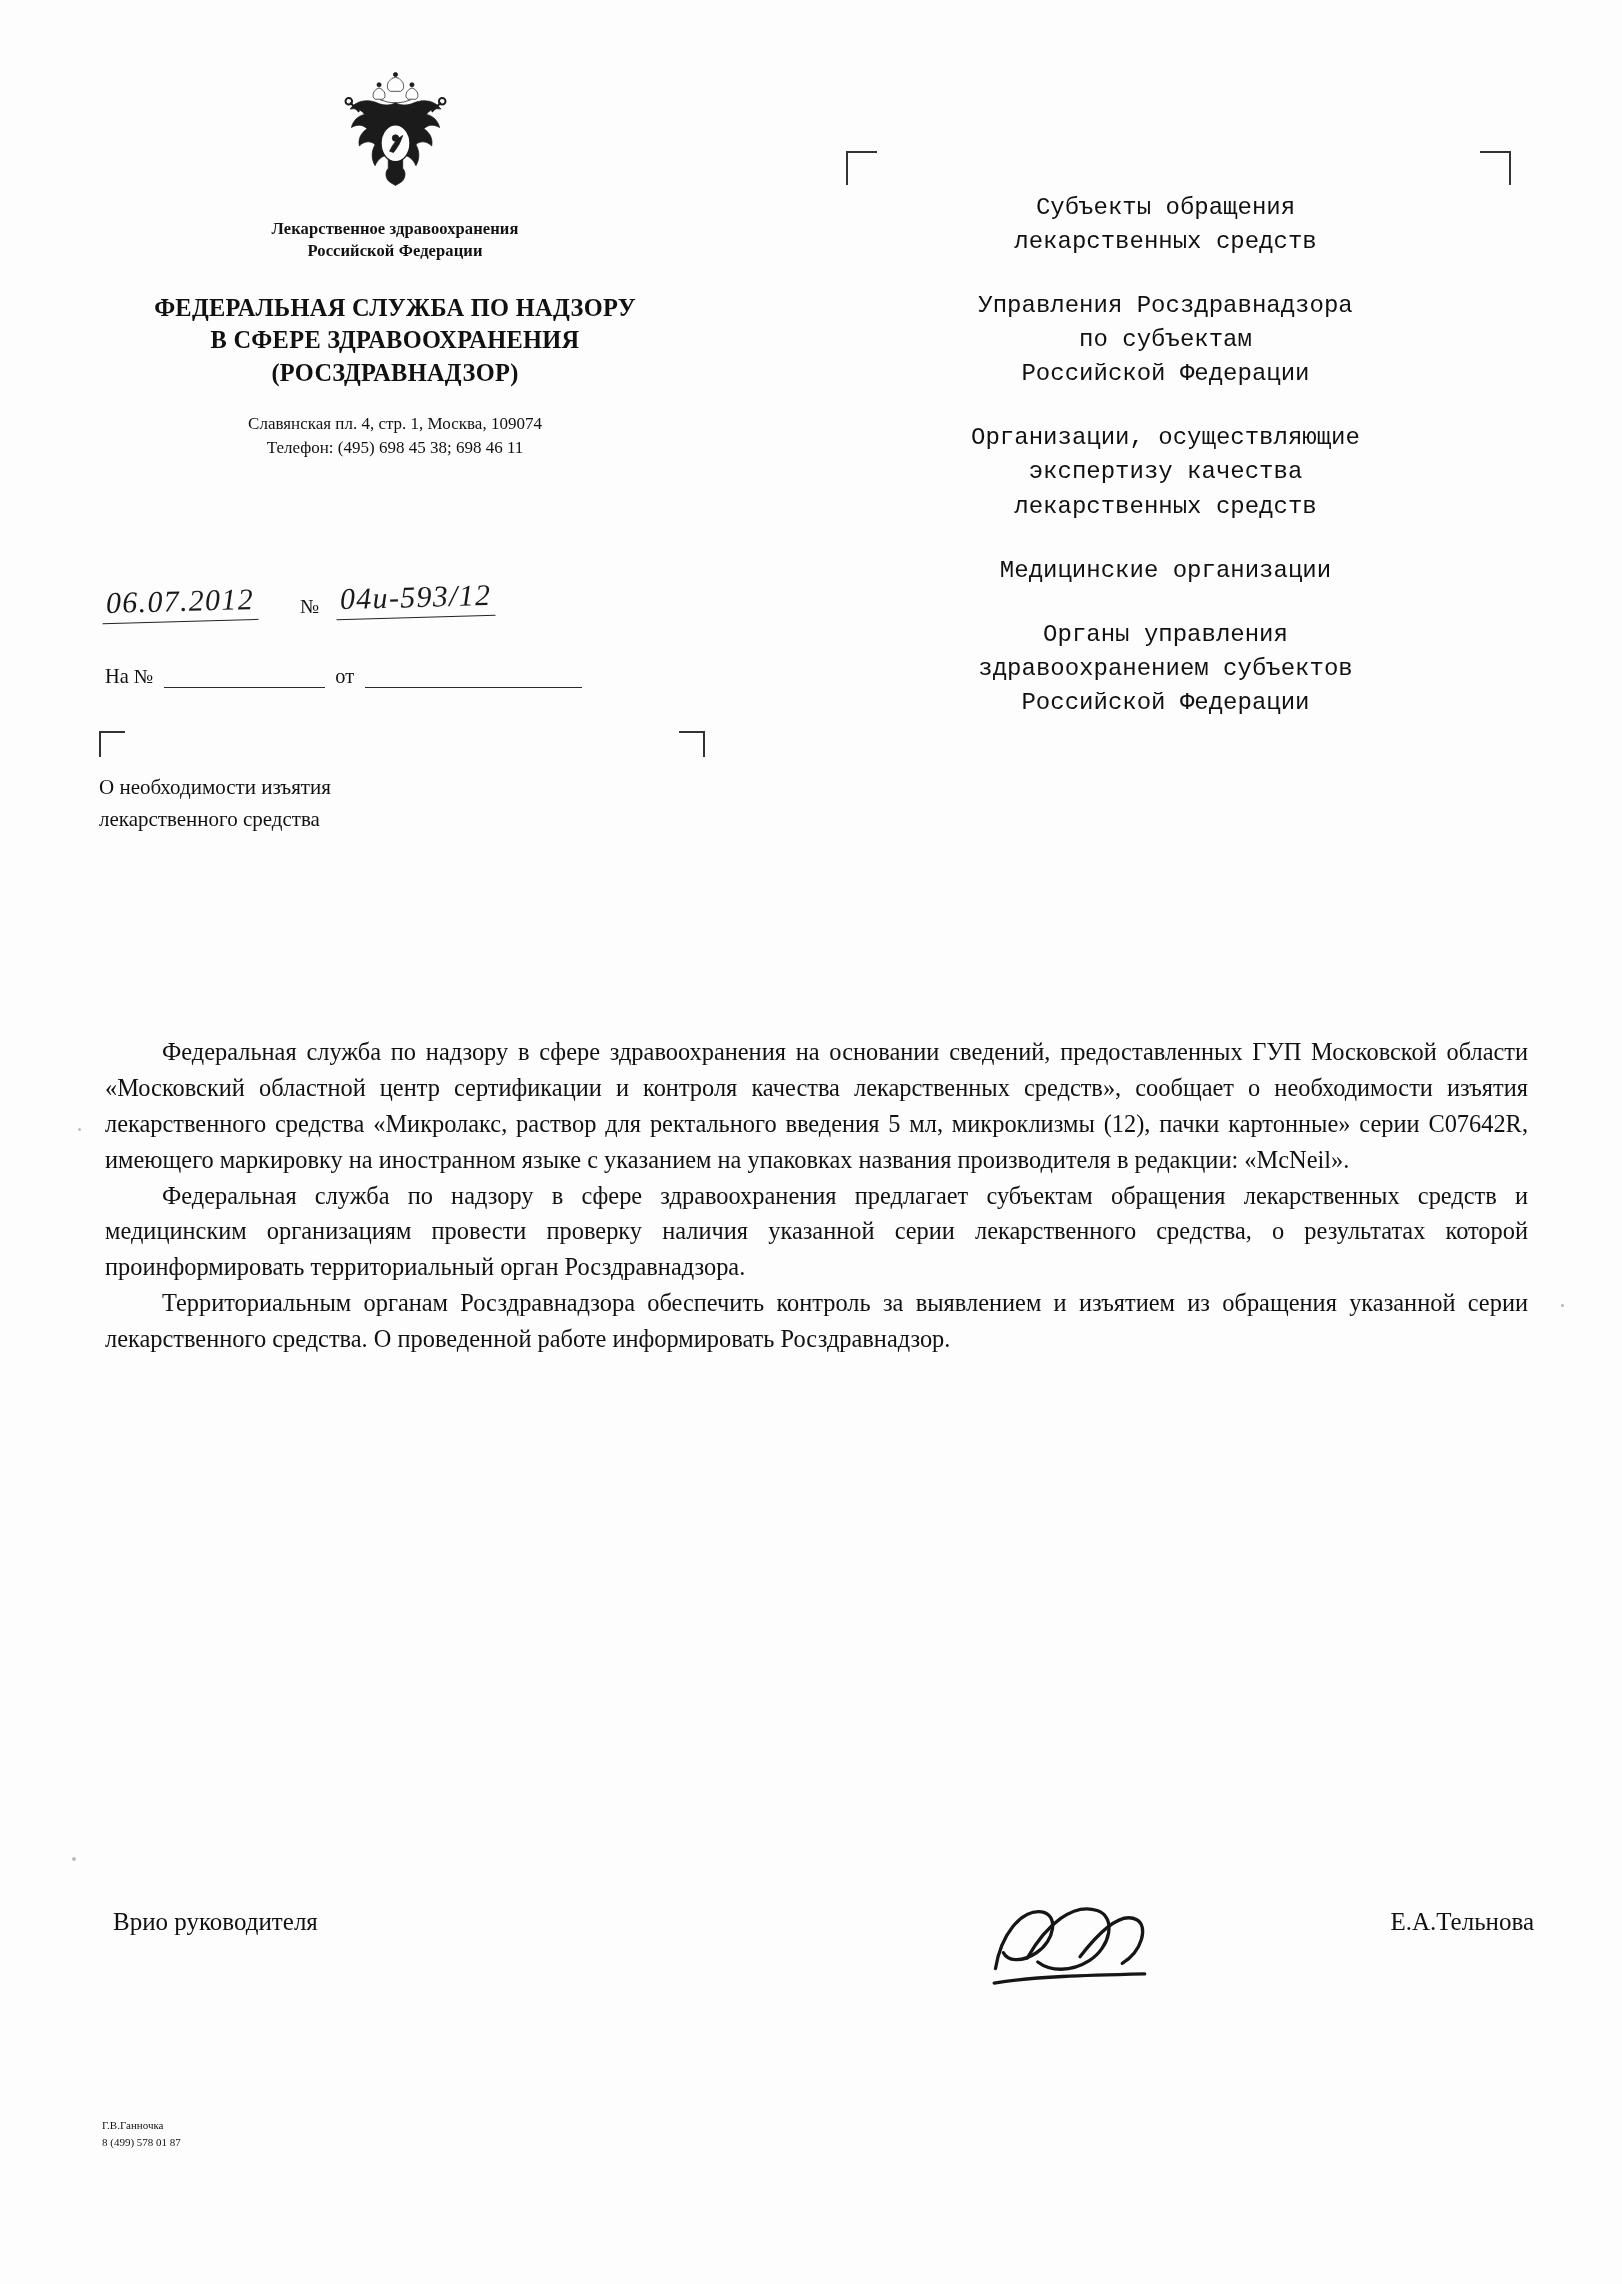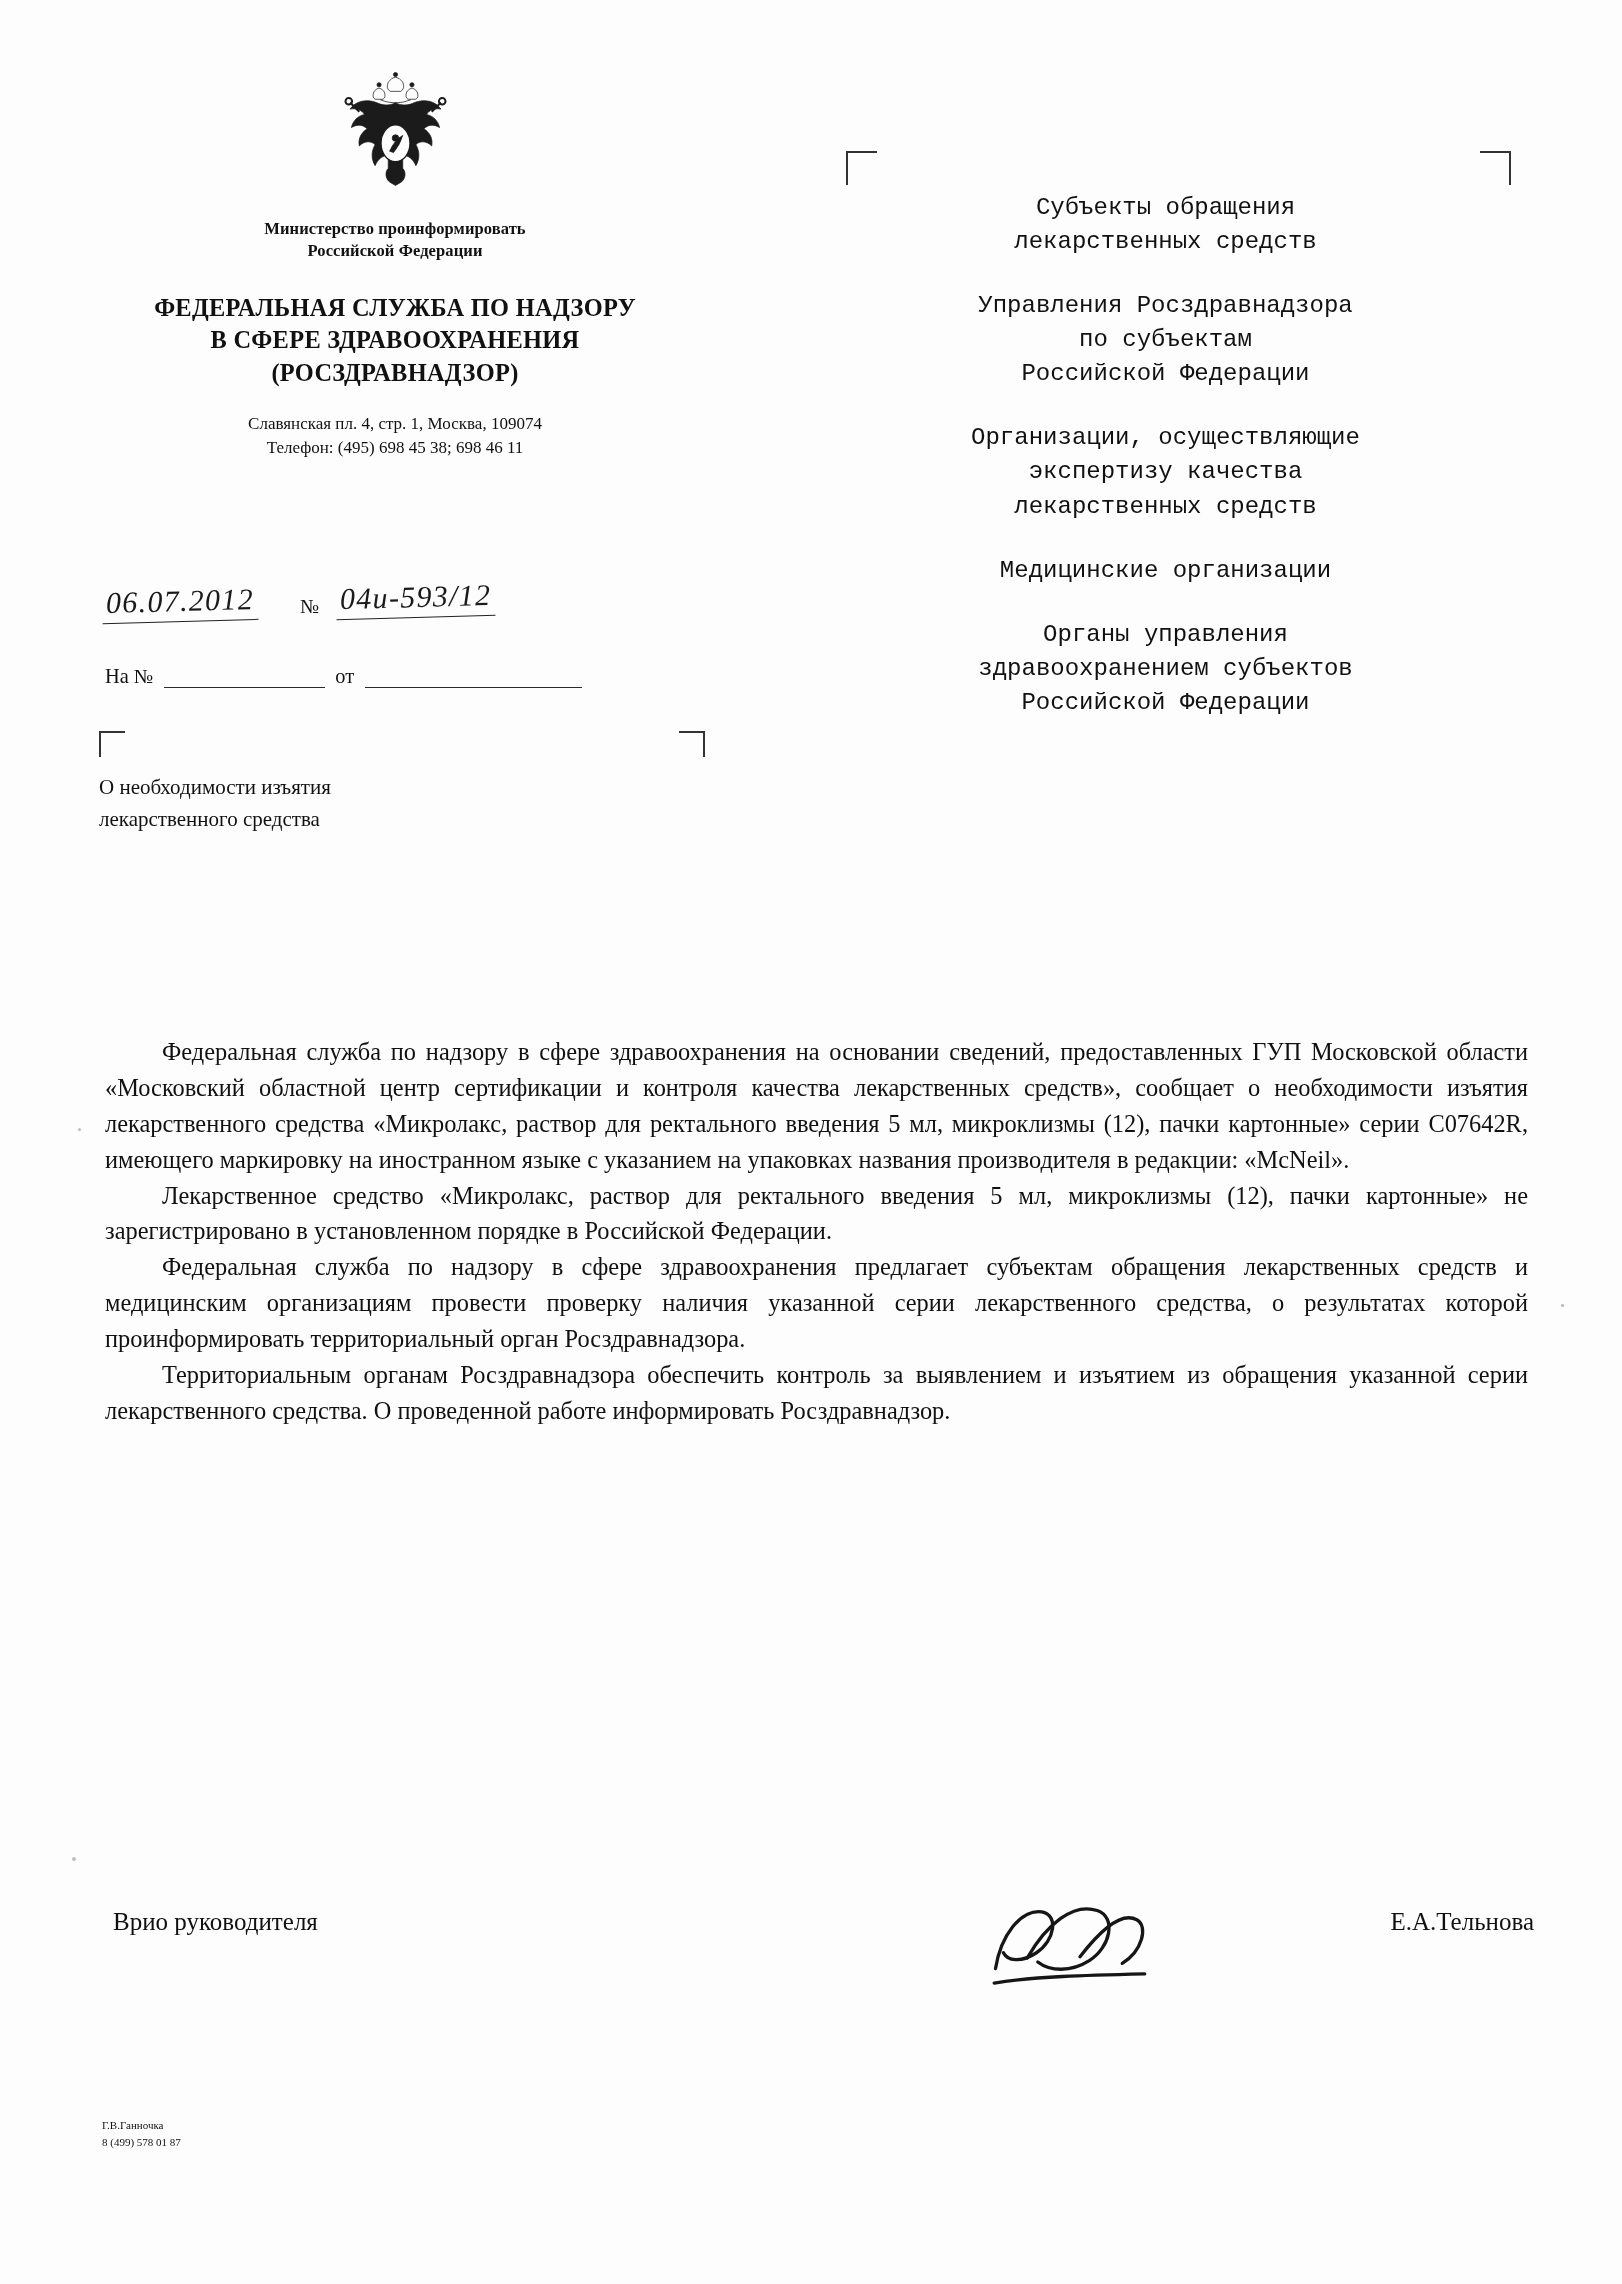--- a/index.html
+++ b/index.html
@@ -281,21 +281,21 @@
         <circle cx="95" cy="100" r="5" fill="#1b1b1b"></circle>
 
         <path d="M40 60 l-14 -14" stroke-width="3"></path>
         <circle cx="24" cy="44" r="5" fill="none" stroke-width="3"></circle>
         <path d="M150 60 l14 -14" stroke-width="3"></path>
         <circle cx="166" cy="44" r="5" fill="none" stroke-width="3"></circle>
       </g>
     </svg>
 
     <div class="ministry">
-      <div>Министерство проинформировать</div>
+      <div>Лекарственное здравоохранения</div>
       <div>Российской Федерации</div>
     </div>
 
     <div class="service-name">
       <div>ФЕДЕРАЛЬНАЯ СЛУЖБА ПО НАДЗОРУ</div>
       <div>В СФЕРЕ ЗДРАВООХРАНЕНИЯ</div>
       <div>(РОСЗДРАВНАДЗОР)</div>
     </div>
 
     <div class="address">
@@ -337,21 +337,20 @@
 лекарственных средств</div>
       <div class="addressee-item">Медицинские организации</div>
       <div class="addressee-item">Органы управления
 здравоохранением субъектов
 Российской Федерации</div>
     </div>
   </div>
 
   <div class="body-text">
     <p>Федеральная служба по надзору в сфере здравоохранения на основании сведений, предоставленных ГУП Московской области «Московский областной центр сертификации и контроля качества лекарственных средств», сообщает о необходимости изъятия лекарственного средства «Микролакс, раствор для ректального введения 5 мл, микроклизмы (12), пачки картонные» серии С07642R, имеющего маркировку на иностранном языке с указанием на упаковках названия производителя в редакции: «McNeil».</p>
-    <p>Лекарственное средство «Микролакс, раствор для ректального введения 5 мл, микроклизмы (12), пачки картонные» не зарегистрировано в установленном порядке в Российской Федерации.</p>
     <p>Федеральная служба по надзору в сфере здравоохранения предлагает субъектам обращения лекарственных средств и медицинским организациям провести проверку наличия указанной серии лекарственного средства, о результатах которой проинформировать территориальный орган Росздравнадзора.</p>
     <p>Территориальным органам Росздравнадзора обеспечить контроль за выявлением и изъятием из обращения указанной серии лекарственного средства. О проведенной работе информировать Росздравнадзор.</p>
   </div>
 
   <div class="sign-row">
     <span class="sign-title">Врио руководителя</span>
     <svg class="signature-mark" viewBox="0 0 300 180">
       <g fill="none" stroke="#161616" stroke-width="5" stroke-linecap="round">
         <path d="M22 128 C 30 78, 60 38, 92 42 C 118 46, 112 86, 84 104 C 60 120, 40 116, 34 104"></path>
         <path d="M70 112 C 100 60, 140 28, 176 40 C 206 50, 196 96, 164 116 C 136 134, 104 132, 86 118"></path>

